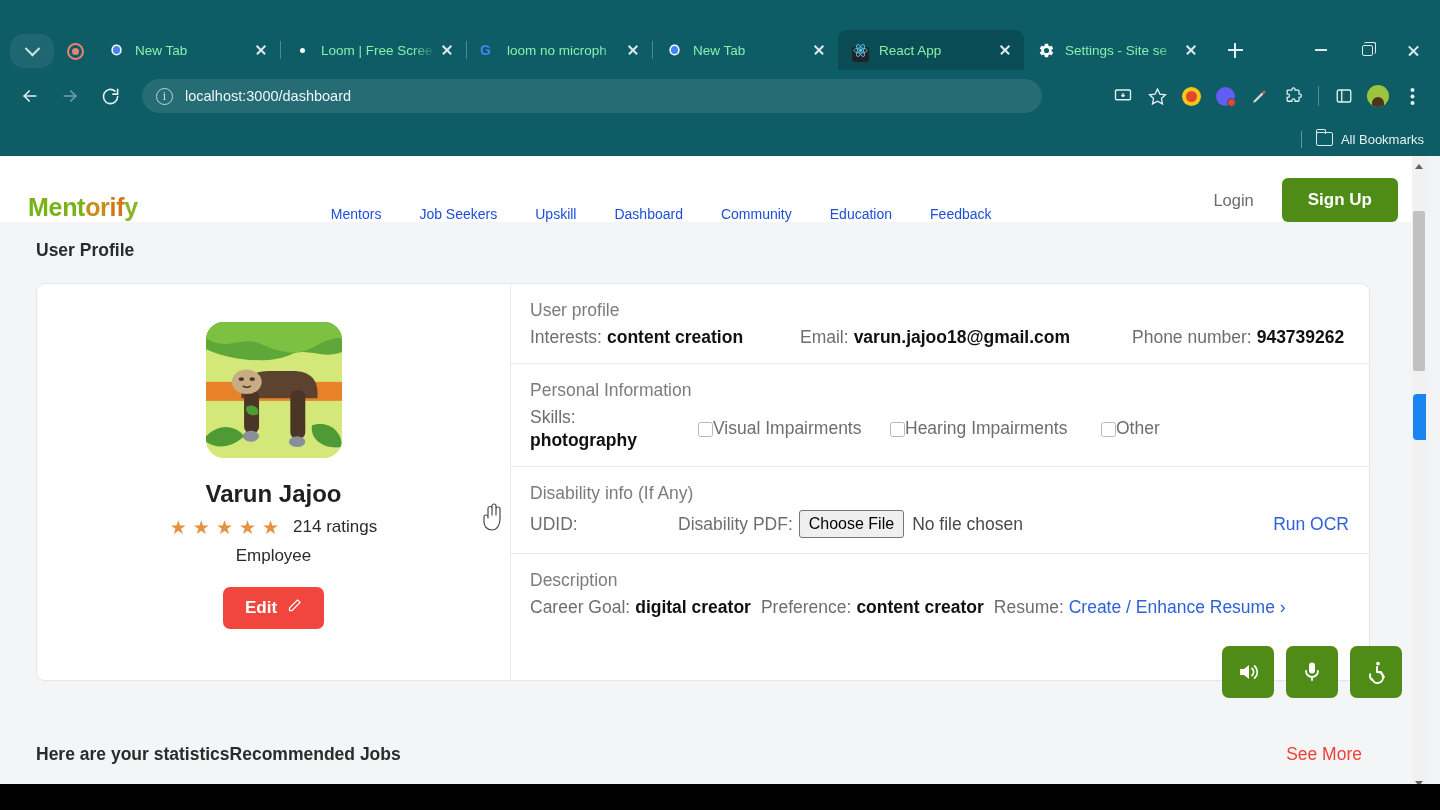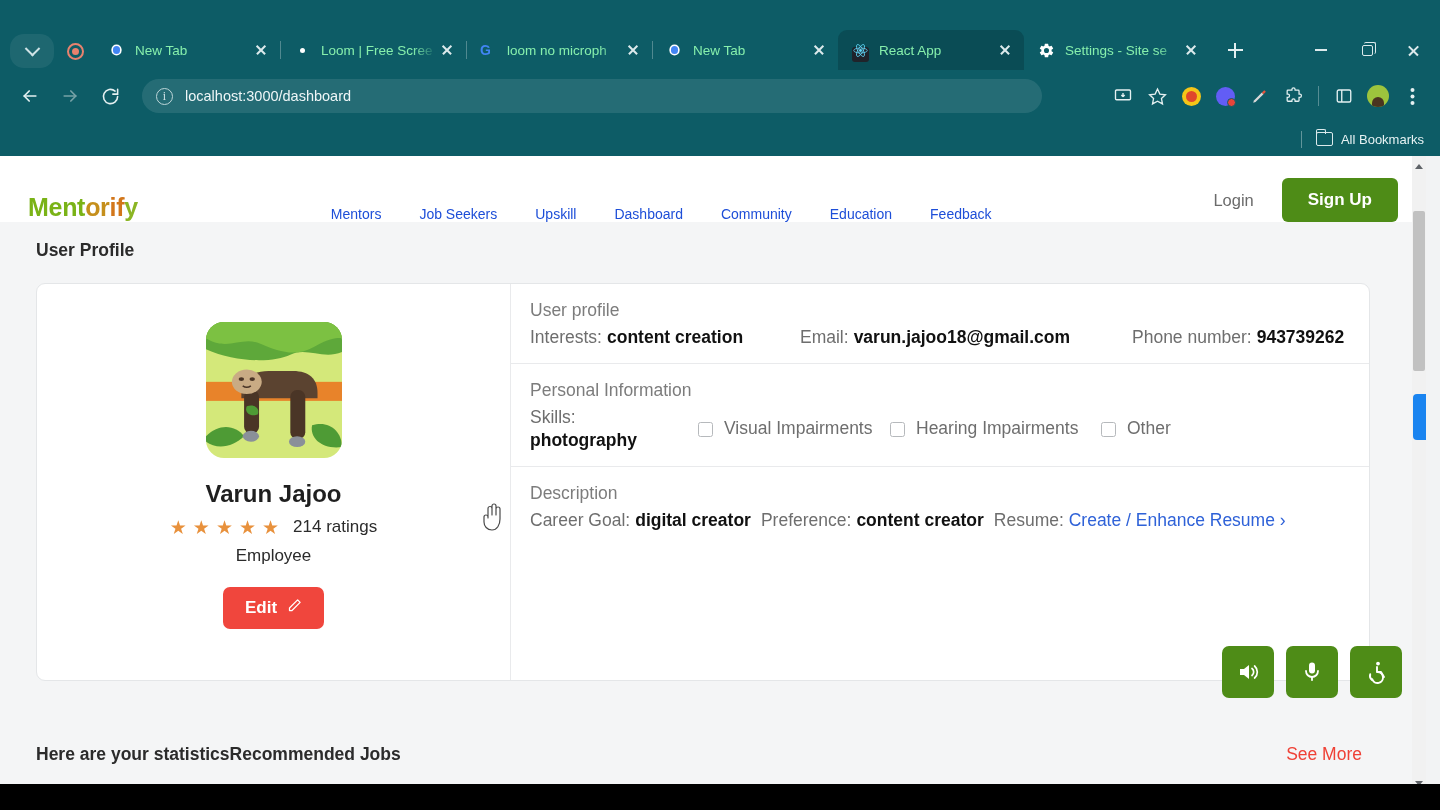--- a/index.html
+++ b/index.html
@@ -159,21 +159,21 @@
   .crow:last-child{ border-bottom:none;}
   .crow-title{ font-size:17.5px; color:#7c7c7c; margin-bottom: 6px;}
   .crow-body{ display:flex; align-items:center; font-size:17.5px; color:#6e6e6e; gap:0;}
   .crow-body b{ color:#111; font-weight:bold;}
   .kv { white-space:nowrap; }
   .kv b{ margin-left:5px; }
 
   .skills-row{ display:flex; align-items:center; }
   .skill-label{ font-size:17.5px; color:#6e6e6e; width:168px; flex:0 0 168px;}
   .skill-label b{ display:block; color:#111; font-size:17.5px; margin-top:2px;}
-  .cb-item{ display:flex; align-items:center; gap:11px; flex:0 0 auto; }
+  .cb-item{ display:flex; align-items:center; flex:0 0 auto; }
   .cbox{ width:15px;height:15px;border:1.5px solid #b6b9bc;border-radius:2.5px;background:#fff;flex:0 0 15px;}
   .cb-text{ font-size:17.5px; color:#6e6e6e; line-height:1.55;}
 
   .udid-row{ display:flex; align-items:center; font-size:17.5px; color:#6e6e6e;}
   .udid-label{ width:148px; flex:0 0 148px;}
   .filebtn{ border:1px solid #767676; background:#efefef; border-radius:3px;
      padding:4px 9px; font-size:16px; color:#000; margin:0 8px 0 6px; font-family:"Liberation Sans",sans-serif;}
   .nofile{ font-size:17.5px; color:#4a4a4a;}
   .runocr{ margin-left:auto; color:#2f62d8; font-size:17.5px;}
   .resume-link{ color:#2f62d8; }
@@ -475,20 +475,30 @@
                 <span class="cbox"></span>
                 <span class="cb-text">Hearing Impairments</span>
               </div>
               <div class="cb-item">
                 <span class="cbox"></span>
                 <span class="cb-text">Other</span>
               </div>
             </div>
           </div>
 
+          <div class="crow">
+            <div class="crow-title">Disability info (If Any)</div>
+            <div class="udid-row">
+              <span class="udid-label">UDID:</span>
+              <span>Disability PDF:</span>
+              <span class="filebtn">Choose File</span>
+              <span class="nofile">No file chosen</span>
+              <span class="runocr">Run OCR</span>
+            </div>
+          </div>
 
           <div class="crow">
             <div class="crow-title">Description</div>
             <div class="crow-body">
               <span class="kv"><span>Career Goal:</span><b>digital creator</b></span>
               <span class="kv" style="margin-left:10px"><span>Preference:</span><b>content creator</b></span>
               <span class="kv" style="margin-left:10px"><span>Resume:</span> <span class="resume-link">Create / Enhance Resume ›</span></span>
             </div>
           </div>
 

